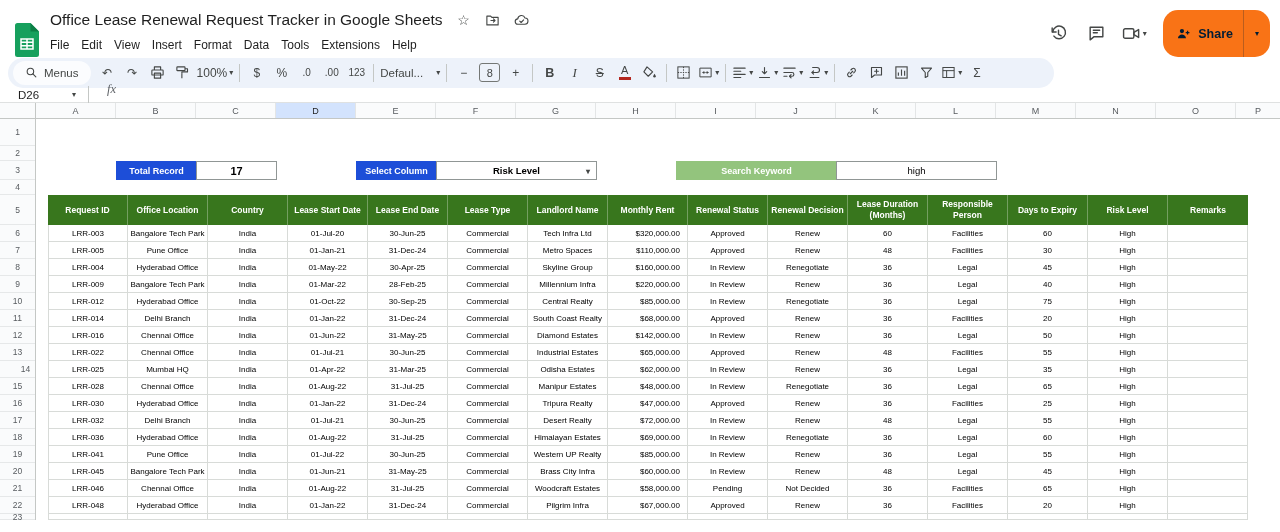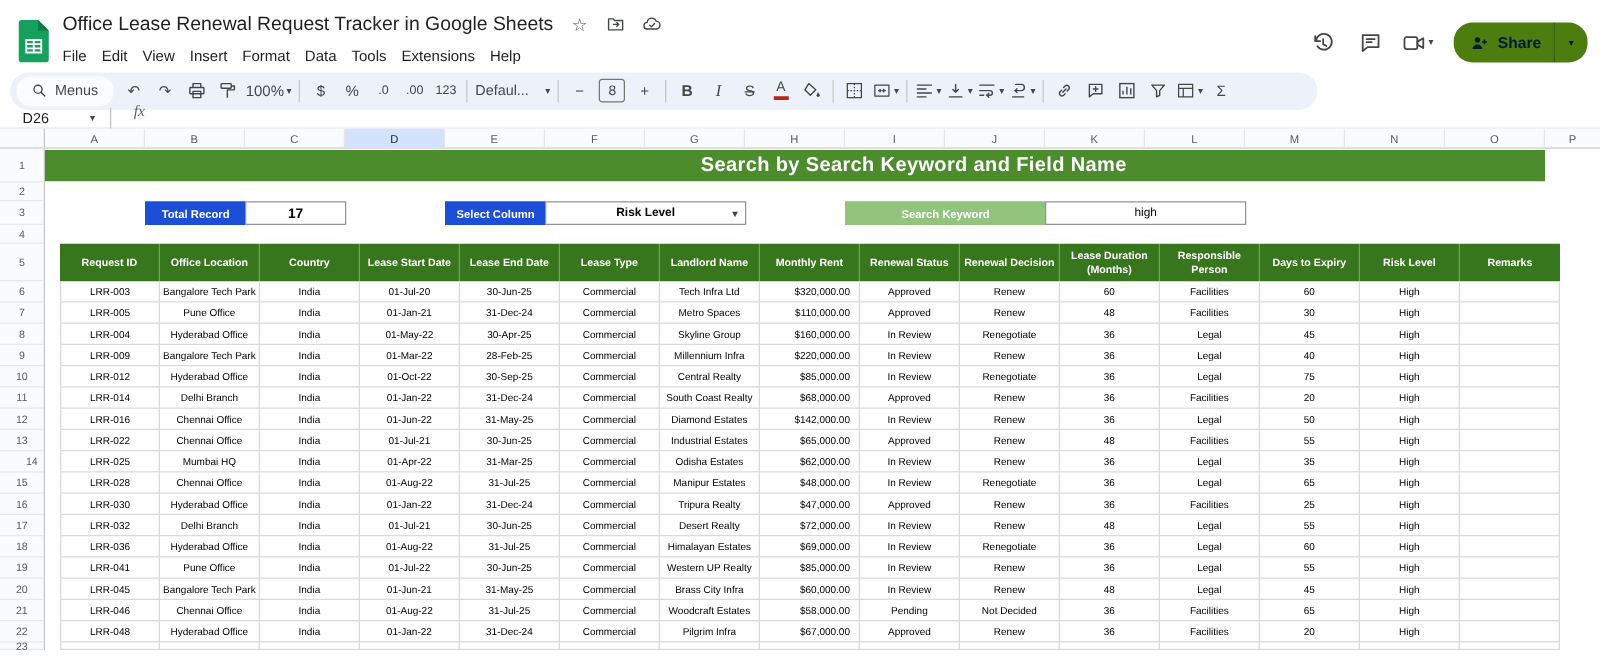--- a/index.html
+++ b/index.html
@@ -1,36 +1,36 @@
 <!DOCTYPE html>
 <html><head>
 <meta charset="utf-8">
 <style>
   *{margin:0;padding:0;box-sizing:border-box}
   html,body{width:1280px;height:532px;overflow:hidden;background:#fff;
     font-family:"Liberation Sans",sans-serif;color:#1f1f1f}
   svg{display:block}
 
   
-  .topbar{height:57px;display:flex;align-items:center;padding:6px 10px 0 14px}
+  .topbar{height:57px;display:flex;align-items:flex-end;padding:6px 10px 0 14px}
   .logo{width:26px;height:34px;margin:3px 10px 0 0;flex:none}
   .tb-mid{flex:1;min-width:0}
   .title-row{display:flex;align-items:center;height:26px;gap:13px}
   .doc-title{font-size:15.5px;white-space:nowrap}
   .title-ic{width:16px;height:16px;display:flex;align-items:center;justify-content:center;
     color:#444746;font-size:14px}
   .title-ic svg{width:15px;height:15px}
   .menubar{display:flex;align-items:center;height:24px;margin-left:-6px}
   .menu-item{font-size:12px;padding:2px 6px;border-radius:4px;white-space:nowrap}
   .tb-right{display:flex;align-items:center;gap:8px;margin-top:5px;flex:none}
   .iconbtn{height:30px;min-width:30px;display:flex;align-items:center;justify-content:center;
     border-radius:15px;color:#444746}
   .iconbtn svg{width:19px;height:19px}
   .caret{font-size:8px;line-height:1;color:#444746;margin-left:2px}
-  .share{display:flex;align-items:center;height:32px;background:#4d7c0f;border-radius:15px;
+  .share{display:flex;align-items:center;height:47px;background:#f97316;border-radius:15px;
     margin-left:6px;overflow:hidden}
   .share-main{display:flex;align-items:center;gap:7px;padding:0 10px 0 13px;font-size:12.5px;
     font-weight:700;color:#001d35;height:100%}
   .share-main svg{width:15px;height:15px}
   .share-sep{width:1px;height:100%;background:rgba(0,29,53,.25)}
   .share-caret{padding:0 11px;color:#001d35;font-size:8px}
 
   
   .toolbar-wrap{height:31px;padding:0 8px;display:flex;align-items:center}
   .toolbar{height:30px;width:1046px;background:#edf2fa;border-radius:15px;display:flex;
@@ -369,21 +369,20 @@
       <div class="rowhead" style="height: 17px;">17</div>
       <div class="rowhead" style="height: 17px;">18</div>
       <div class="rowhead" style="height: 17px;">19</div>
       <div class="rowhead" style="height: 17px;">20</div>
       <div class="rowhead" style="height: 17px;">21</div>
       <div class="rowhead" style="height: 17px;">22</div>
       <div class="rowhead" style="height: 6px;">23</div>
     </div>
   <div class="canvas">
 
-    <div class="banner">Search by Search Keyword and Field Name</div>
 
     <div class="ctrl label c-total-label">Total Record</div>
     <div class="ctrl value c-total-value">17</div>
     <div class="ctrl label c-select-label">Select Column</div>
     <div class="ctrl value c-select-value">
       <span>Risk Level</span>
       <span class="dd-caret">▾</span>
     </div>
     <div class="ctrl label light c-search-label">Search Keyword</div>
     <div class="ctrl value c-search-value">high</div>

